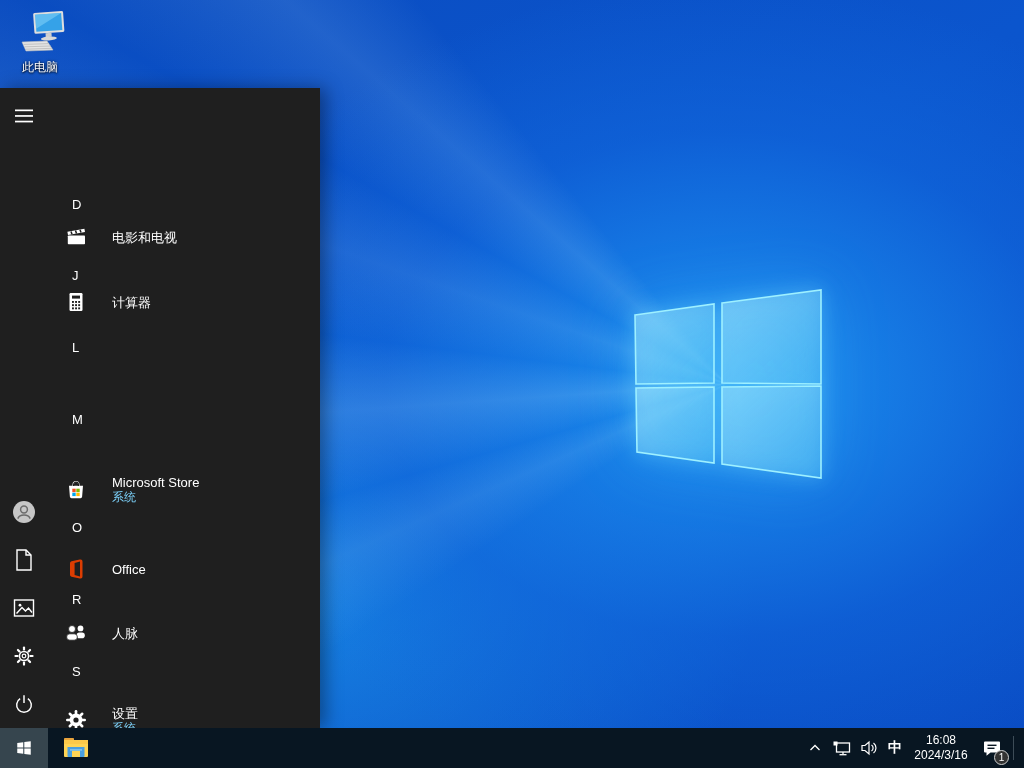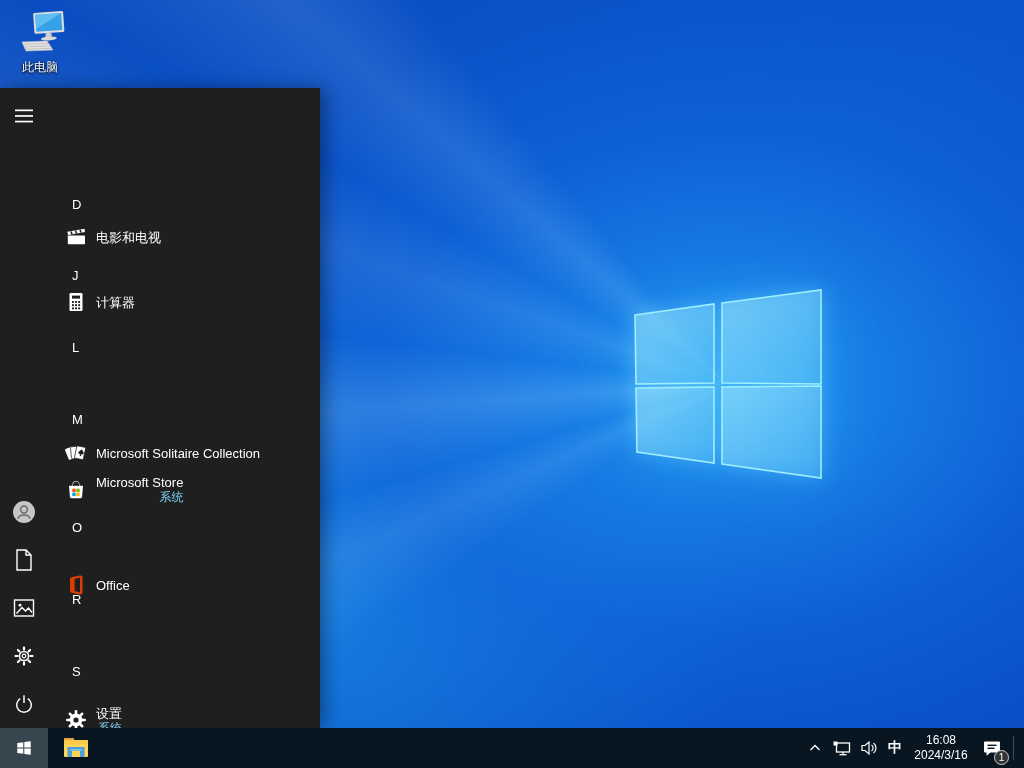--- a/index.html
+++ b/index.html
@@ -32,21 +32,21 @@
   
   .start-menu { position:absolute; left:0; top:88px; width:320px; height:640px;
     background:#1f1f1f; box-shadow:6px 0 16px rgba(0,0,0,.35); overflow:hidden; z-index:5; }
   .rail-btn { position:absolute; left:0; width:48px; height:48px; display:flex;
     align-items:center; justify-content:center; cursor:pointer; }
   .row { position:absolute; left:0; width:320px; height:34px; display:flex; align-items:center; cursor:pointer; }
   .row.two-line { height:40px; }
   .row .letter-label { padding-left:72px; font-size:13px; color:#fff; }
   .app-icon { margin-left:64px; width:24px; height:24px; flex:0 0 24px;
     display:flex; align-items:center; justify-content:center; }
-  .app-text { margin-left:8px; display:flex; flex-direction:column; justify-content:center;align-items:flex-end; }
+  .app-text { margin-left:24px; display:flex; flex-direction:column; justify-content:center; }
   .app-label { font-size:13px; color:#fff; line-height:15px; white-space:nowrap; }
   .app-sublabel { font-size:12px; color:#7dd3fc; line-height:14px; }
 
   
   .taskbar { position:absolute; left:0; bottom:0; width:1024px; height:40px;
     background:#081622; display:flex; align-items:stretch; z-index:10; }
   .start-btn { width:48px; height:40px; background:#36454e; display:flex;
     align-items:center; justify-content:center; cursor:pointer; }
   .task-btn { width:44px; height:40px; margin-left:6px; display:flex;
     align-items:center; justify-content:center; cursor:pointer; }
@@ -205,33 +205,20 @@
 
     <div class="row" style="top:242px">
       <span class="letter-label">L</span>
     </div>
 
 
     <div class="row" style="top:314px">
       <span class="letter-label">M</span>
     </div>
 
-    <div class="row" style="top:348px">
-      <span class="app-icon">
-        <svg width="24" height="24" viewBox="0 0 24 24">
-          <rect x="2.5" y="6.5" width="8" height="11.5" rx="1" fill="#fff" transform="rotate(-22 6.5 12)"></rect>
-          <rect x="7" y="5.5" width="8.5" height="12" rx="1" fill="#fff" stroke="#1f1f1f" stroke-width="0.7" transform="rotate(-6 11 11.5)"></rect>
-          <rect x="11.5" y="5.5" width="9" height="12.5" rx="1" fill="#fff" stroke="#1f1f1f" stroke-width="0.7" transform="rotate(12 16 12)"></rect>
-          <path d="M17.2,8.2 c1.5,1.8 2.6,2.6 2.6,3.9 a1.4,1.4 0 0 1 -2.3,1 l0.5,2 h-1.8 l0.5,-2 a1.4,1.4 0 0 1 -2.3,-1 c0,-1.3 1.3,-2.1 2.8,-3.9 z" fill="#1f1f1f" transform="rotate(12 17.5 11.5)"></path>
-        </svg>
-      </span>
-      <span class="app-text">
-          <span class="app-label">Microsoft Solitaire Collection</span>
-        </span>
-    </div>
 
     <div class="row two-line" style="top:381px">
       <span class="app-icon">
         <svg width="24" height="24" viewBox="0 0 24 24">
           <path d="M9.2,9 v-1.4 a2.8,2.8 0 0 1 5.6,0 V9" fill="none" stroke="#fff" stroke-width="1.4"></path>
           <path d="M5,8.8 h14 l-0.9,11 a1.6,1.6 0 0 1 -1.6,1.4 h-9 a1.6,1.6 0 0 1 -1.6,-1.4 z" fill="#fff"></path>
           <path d="M9.6,9 v-1.5 a2.4,2.4 0 0 1 4.8,0 V9" fill="none" stroke="#1f1f1f" stroke-width="1.2"></path>
           <rect x="8.3" y="11.7" width="3.4" height="3.4" fill="#f25022"></rect>
           <rect x="12.3" y="11.7" width="3.4" height="3.4" fill="#7fba00"></rect>
           <rect x="8.3" y="15.7" width="3.4" height="3.4" fill="#00a4ef"></rect>
@@ -241,36 +228,49 @@
       <span class="app-text">
         <span class="app-label">Microsoft Store</span>
         <span class="app-sublabel">系统</span>
       </span>
     </div>
 
     <div class="row" style="top:422px">
       <span class="letter-label">O</span>
     </div>
 
-    <div class="row" style="top:480px">
+    <div class="row" style="top:464px">
       <span class="app-icon">
         <svg width="24" height="24" viewBox="0 0 24 24">
           <path d="M6,6.2 q0,-1.6 1.5,-1.9 L15.8,2.6 q2.7,-0.5 2.7,1.8 V19.6 q0,2.3 -2.7,1.8 L7.5,19.7 q-1.5,-0.3 -1.5,-1.9 z" fill="#dc3d02"></path>
           <polygon points="10.6,5.9 16,4.5 16,19.5 10.6,18.1" fill="#1f1f1f"></polygon>
         </svg>
       </span>
       <span class="app-text">
           <span class="app-label">Office</span>
         </span>
     </div>
 
     <div class="row" style="top:494px">
       <span class="letter-label">R</span>
     </div>
 
+    <div class="row" style="top:528px">
+      <span class="app-icon">
+        <svg width="24" height="24" viewBox="0 0 24 24">
+          <circle cx="16.5" cy="7.4" r="2.9" fill="#fff"></circle>
+          <rect x="12.6" y="11.6" width="8.2" height="5.6" rx="2.8" fill="#fff"></rect>
+          <circle cx="8" cy="8" r="3.5" fill="#fff" stroke="#1f1f1f" stroke-width="0.8"></circle>
+          <rect x="2.6" y="12.8" width="10.8" height="6.4" rx="3.2" fill="#fff" stroke="#1f1f1f" stroke-width="0.8"></rect>
+        </svg>
+      </span>
+      <span class="app-text">
+          <span class="app-label">人脉</span>
+        </span>
+    </div>
 
     <div class="row" style="top:566px">
       <span class="letter-label">S</span>
     </div>
 
     <div class="row two-line" style="top:612px">
       <span class="app-icon">
         <svg width="24" height="24" viewBox="0 0 24 24">
           <g fill="#fff">
             <rect x="10.7" y="2" width="2.6" height="20" rx="1.2"></rect>

